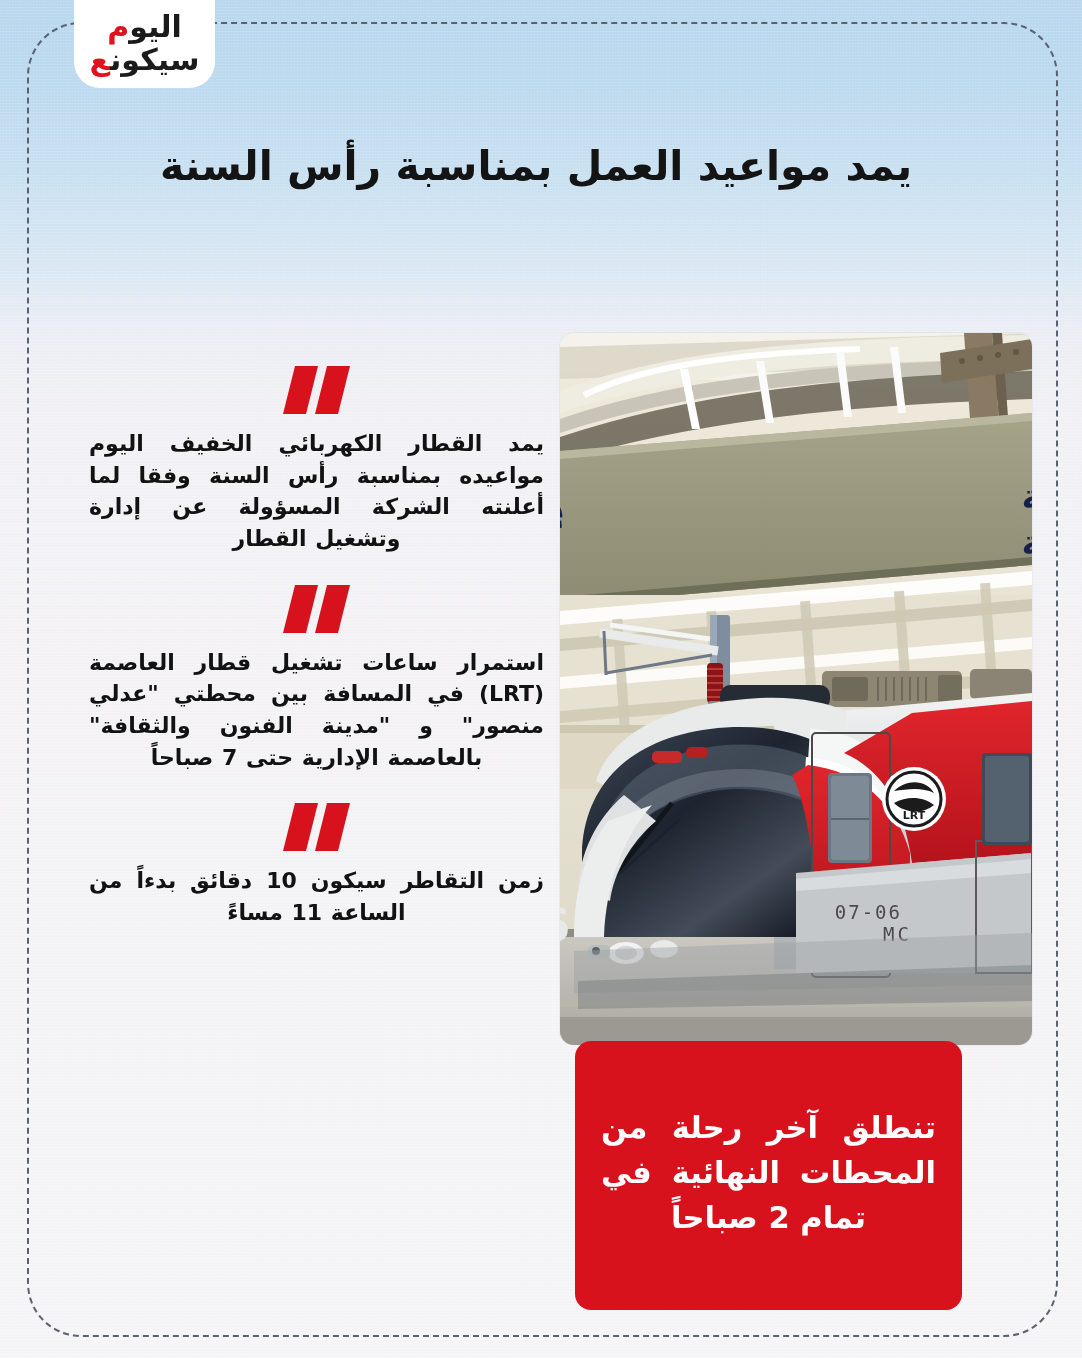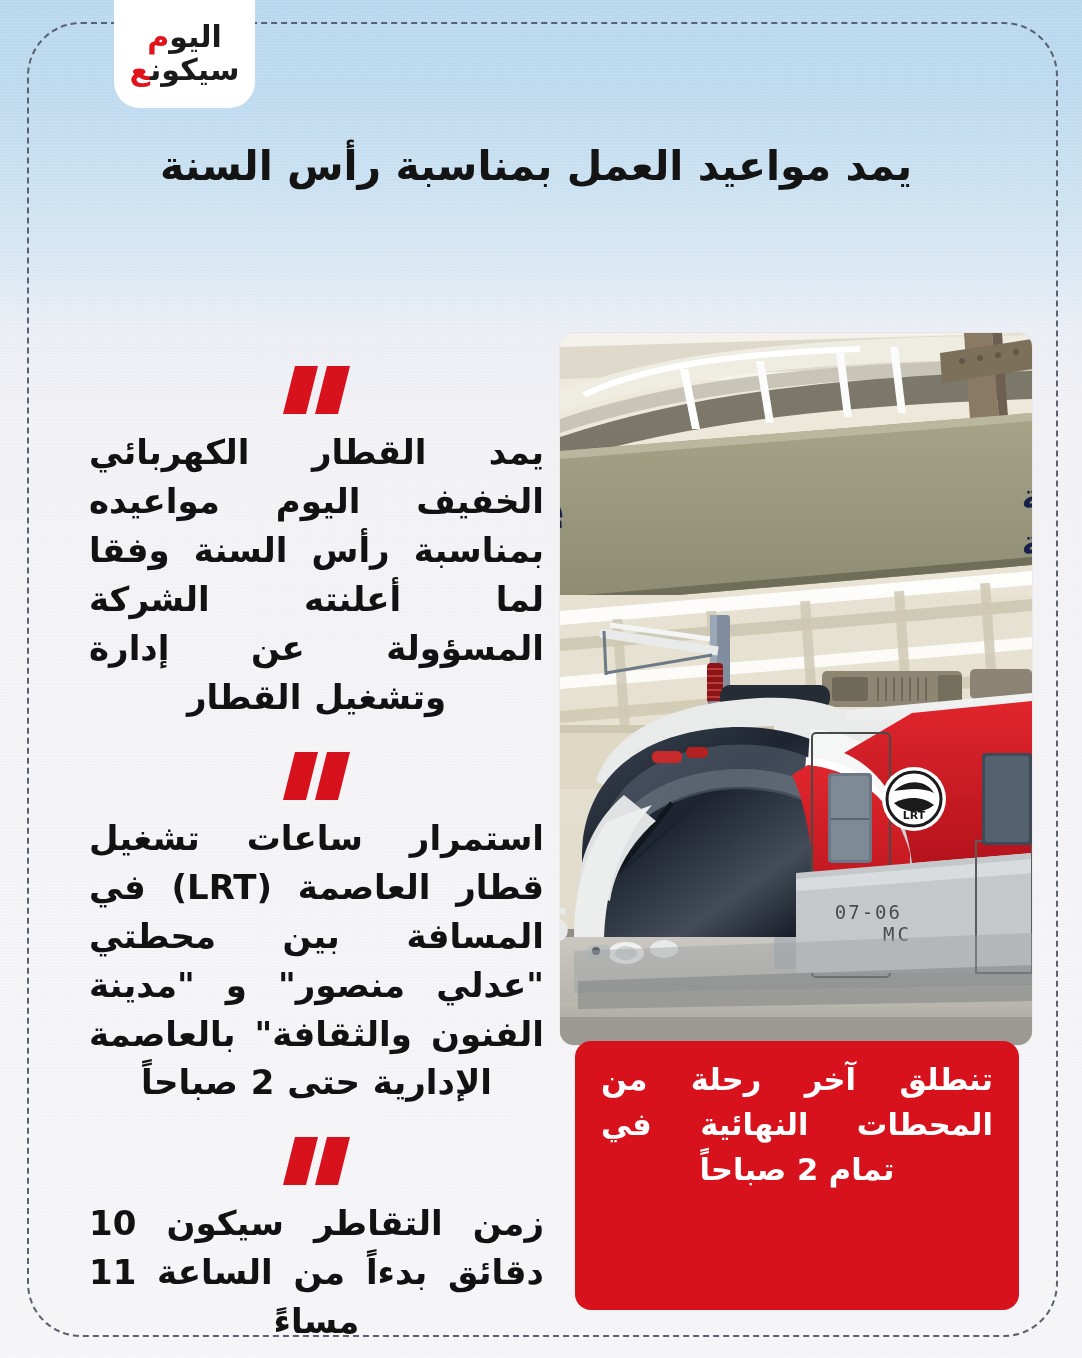--- a/index.html
+++ b/index.html
@@ -58,31 +58,30 @@
     border-radius: 54px;
     pointer-events: none;
   }
 
   
   #logo {
     position: absolute;
     left: 74px;
     top: 0px;
     width: 141px;
-    height: 108px;
+    height: 88px;
     background: #ffffff;
     border-bottom-left-radius: 26px;
     border-bottom-right-radius: 26px;
     display: flex;
     flex-direction: column;
     align-items: center;
     justify-content: center;
     gap: 2px;
     z-index: 6;
-    margin-left: 40px;
   }
   .logo-line {
     font-family: "DejaVu Sans", "Liberation Sans", sans-serif;
     font-weight: 700;
     font-size: 30px;
     line-height: 1.02;
     letter-spacing: -1px;
     direction: rtl;
     white-space: nowrap;
   }
@@ -138,21 +137,21 @@
     margin-bottom: 14px;
   }
   .quote-bar {
     width: 23px;
     height: 48px;
     background: #d8121d;
     transform: skewX(-14deg);
   }
 
   .bullet-text {
-    font-size: 34px;
+    font-size: 22px;
     font-weight: 700;
     color: #121212;
     line-height: 1.44;
     text-align: justify;
     text-align-last: center;
     direction: rtl;
     word-spacing: 1px;
   }
 
   
@@ -167,26 +166,27 @@
     z-index: 3;
     box-shadow: 0 0 0 1px rgba(0,0,0,.04);
   }
   #photo svg { display: block; width: 100%; height: 100%; }
 
   
   #callout {
     position: absolute;
     left: 575px;
     top: 1041px;
-    width: 444px;
+    width: 387px;
     height: 269px;
     background: #d8121d;
     border-radius: 16px;
     z-index: 5;
     display: flex;
+    align-items: center;
     justify-content: center;
     padding: 16px 26px 22px 26px;
   }
   #callout-text {
     font-size: 30.5px;
     font-weight: 700;
     color: #ffffff;
     line-height: 1.48;
     text-align: justify;
     text-align-last: center;
@@ -220,21 +220,21 @@
         <span class="quote-bar"></span>
       </div>
       <div class="bullet-text">يمد القطار الكهربائي الخفيف اليوم مواعيده بمناسبة رأس السنة وفقا لما أعلنته الشركة المسؤولة عن إدارة وتشغيل القطار</div>
     </div>
 
     <div class="bullet">
       <div class="quote-mark">
         <span class="quote-bar"></span>
         <span class="quote-bar"></span>
       </div>
-      <div class="bullet-text">استمرار ساعات تشغيل قطار العاصمة (LRT) في المسافة بين محطتي "عدلي منصور" و "مدينة الفنون والثقافة" بالعاصمة الإدارية حتى 2 صباحاً</div>
+      <div class="bullet-text">استمرار ساعات تشغيل قطار العاصمة (LRT) في المسافة بين محطتي "عدلي منصور" و "مدينة الفنون والثقافة" بالعاصمة الإدارية حتى 7 صباحاً</div>
     </div>
 
     <div class="bullet">
       <div class="quote-mark">
         <span class="quote-bar"></span>
         <span class="quote-bar"></span>
       </div>
       <div class="bullet-text">زمن التقاطر سيكون 10 دقائق بدءاً من الساعة 11 مساءً</div>
     </div>
 

